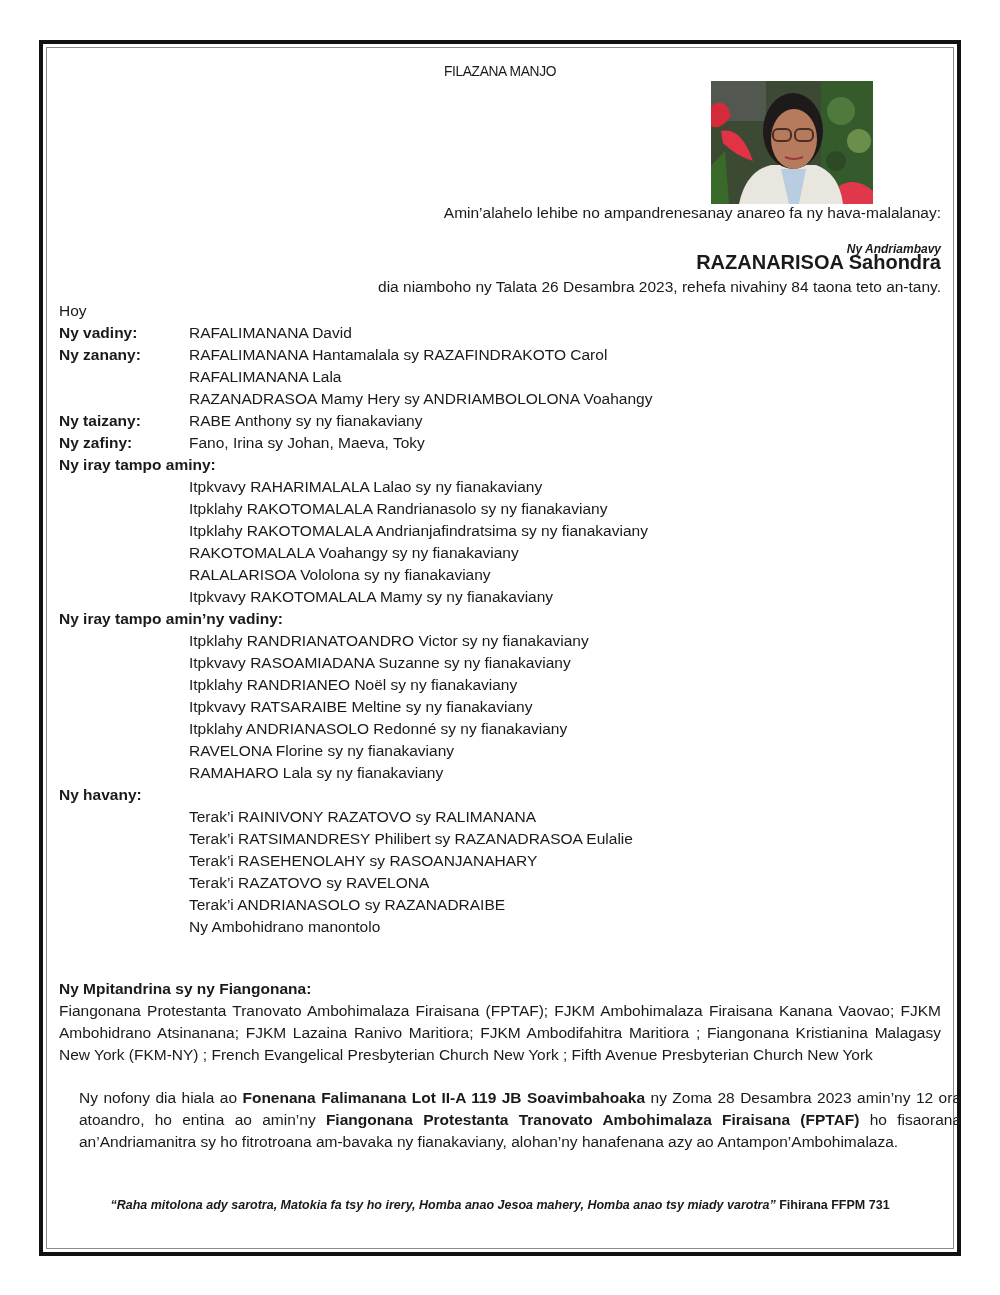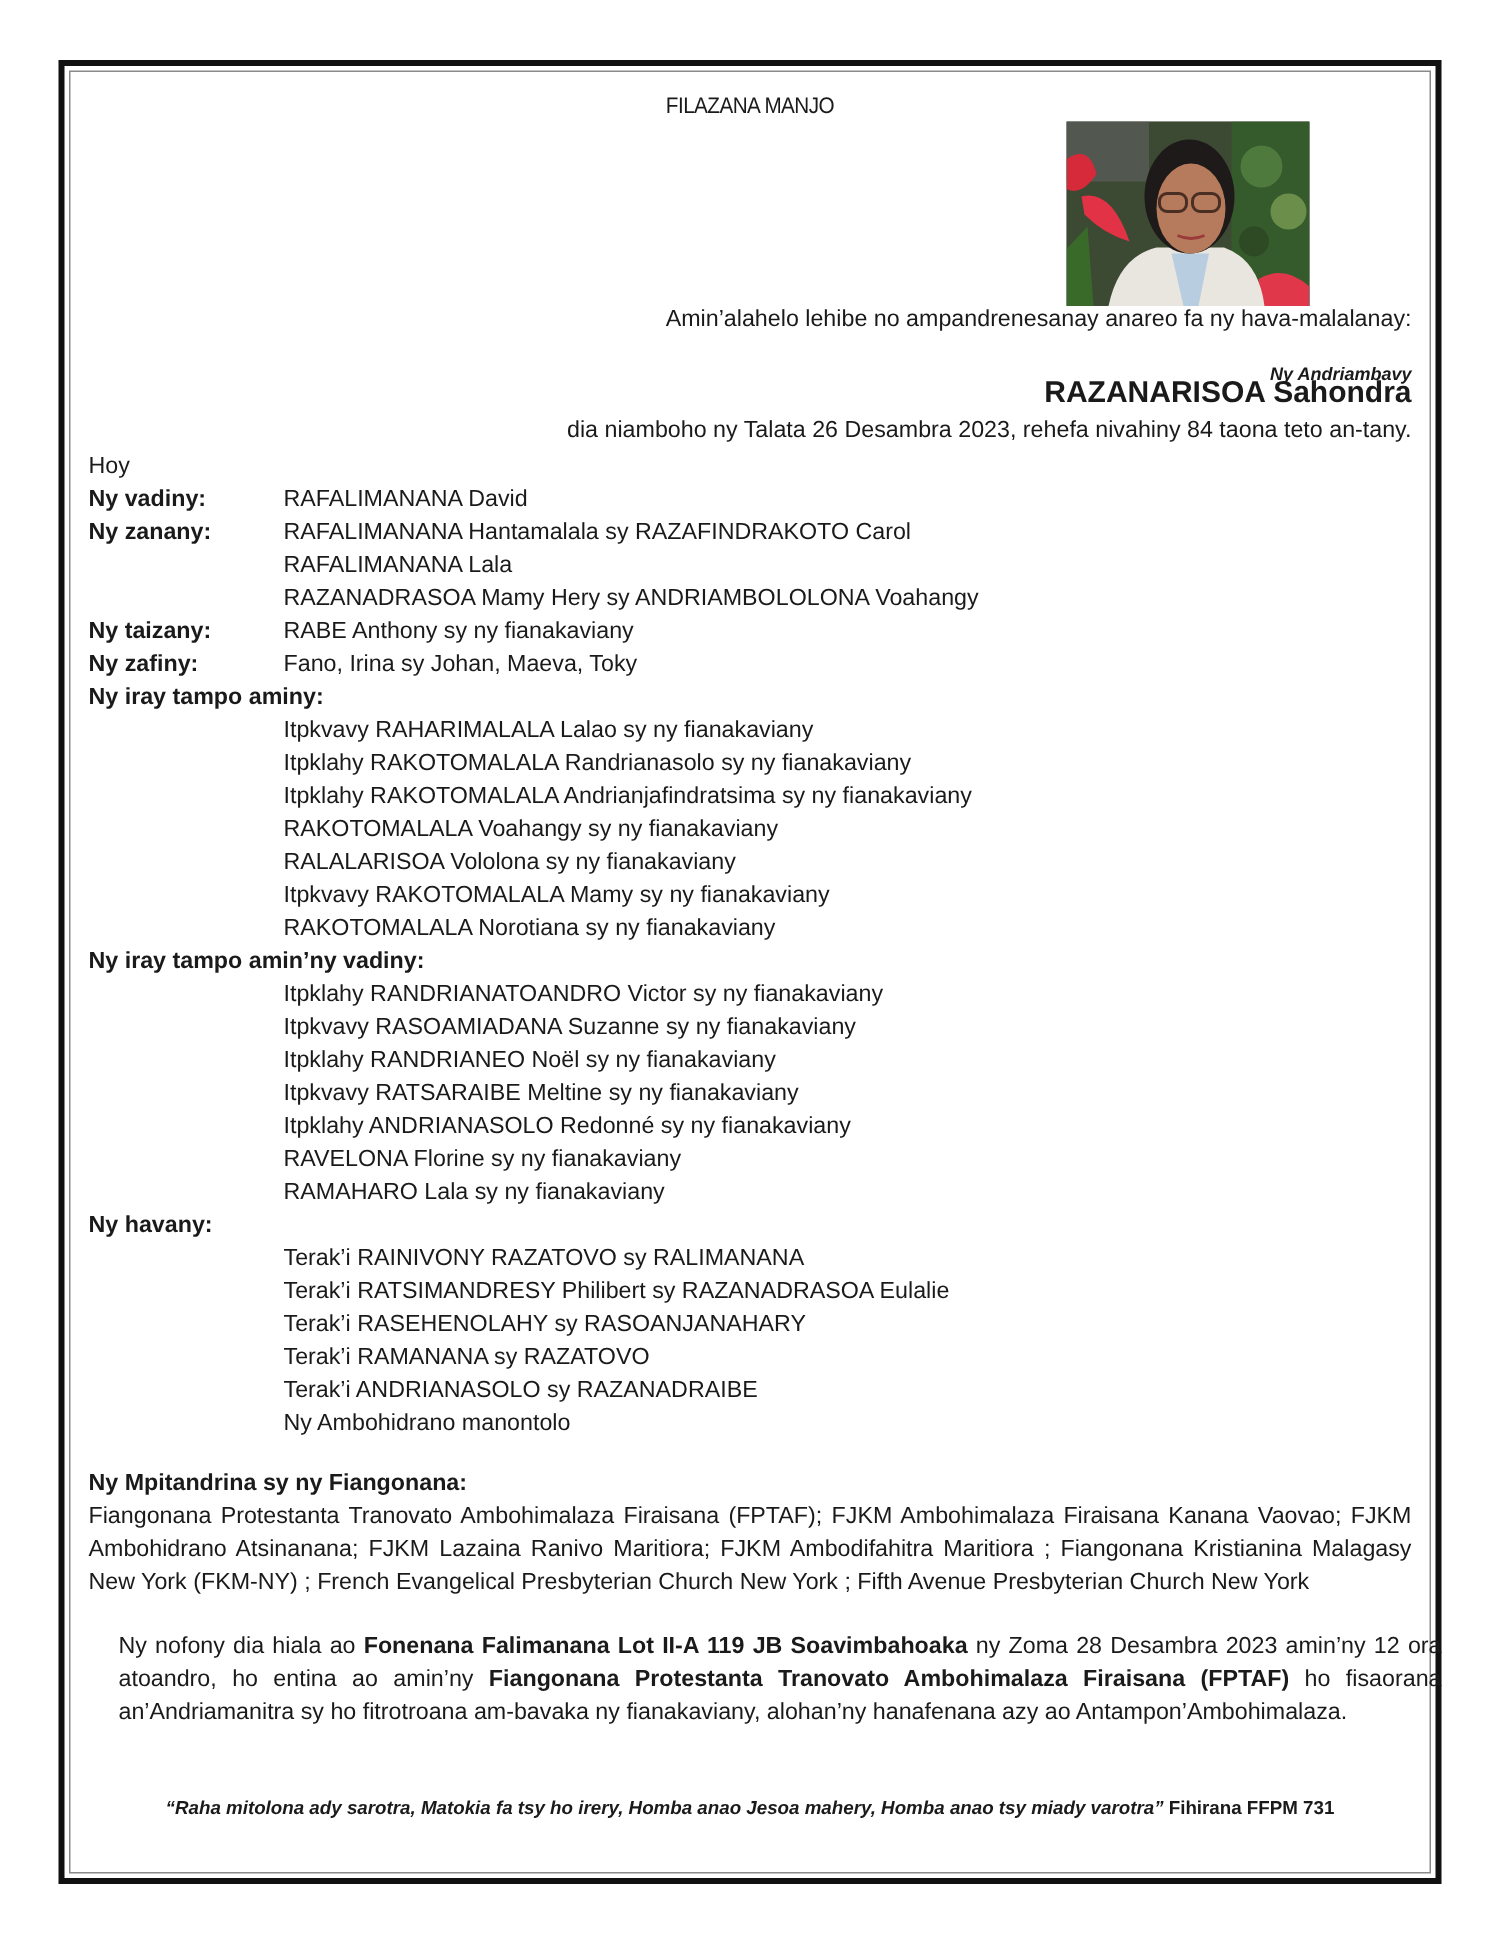--- a/index.html
+++ b/index.html
@@ -115,23 +115,20 @@
       </div>
     <div class="row">
         <span class="val">RAKOTOMALALA Voahangy sy ny fianakaviany</span>
       </div>
     <div class="row">
         <span class="val">RALALARISOA Vololona sy ny fianakaviany</span>
       </div>
     <div class="row">
         <span class="val">Itpkvavy RAKOTOMALALA Mamy sy ny fianakaviany</span>
       </div>
-    <div class="row">
-        <span class="val">RAKOTOMALALA Norotiana sy ny fianakaviany</span>
-      </div>
 
     <div class="row">
       <span class="lbl">Ny iray tampo amin’ny vadiny:</span>
     </div>
     <div class="row">
         <span class="val">Itpklahy RANDRIANATOANDRO Victor sy ny fianakaviany</span>
       </div>
     <div class="row">
         <span class="val">Itpkvavy RASOAMIADANA Suzanne sy ny fianakaviany</span>
       </div>
@@ -157,21 +154,21 @@
     <div class="row">
         <span class="val">Terak’i RAINIVONY RAZATOVO sy RALIMANANA</span>
       </div>
     <div class="row">
         <span class="val">Terak’i RATSIMANDRESY Philibert sy RAZANADRASOA Eulalie</span>
       </div>
     <div class="row">
         <span class="val">Terak’i RASEHENOLAHY sy RASOANJANAHARY</span>
       </div>
     <div class="row">
-        <span class="val">Terak’i RAMANANA sy RAZATOVO</span>
+        <span class="val">Terak’i RAZATOVO sy RAVELONA</span>
       </div>
     <div class="row">
         <span class="val">Terak’i ANDRIANASOLO sy RAZANADRAIBE</span>
       </div>
     <div class="row">
         <span class="val">Ny Ambohidrano manontolo</span>
       </div>
   </div>
 
   <div class="church">

